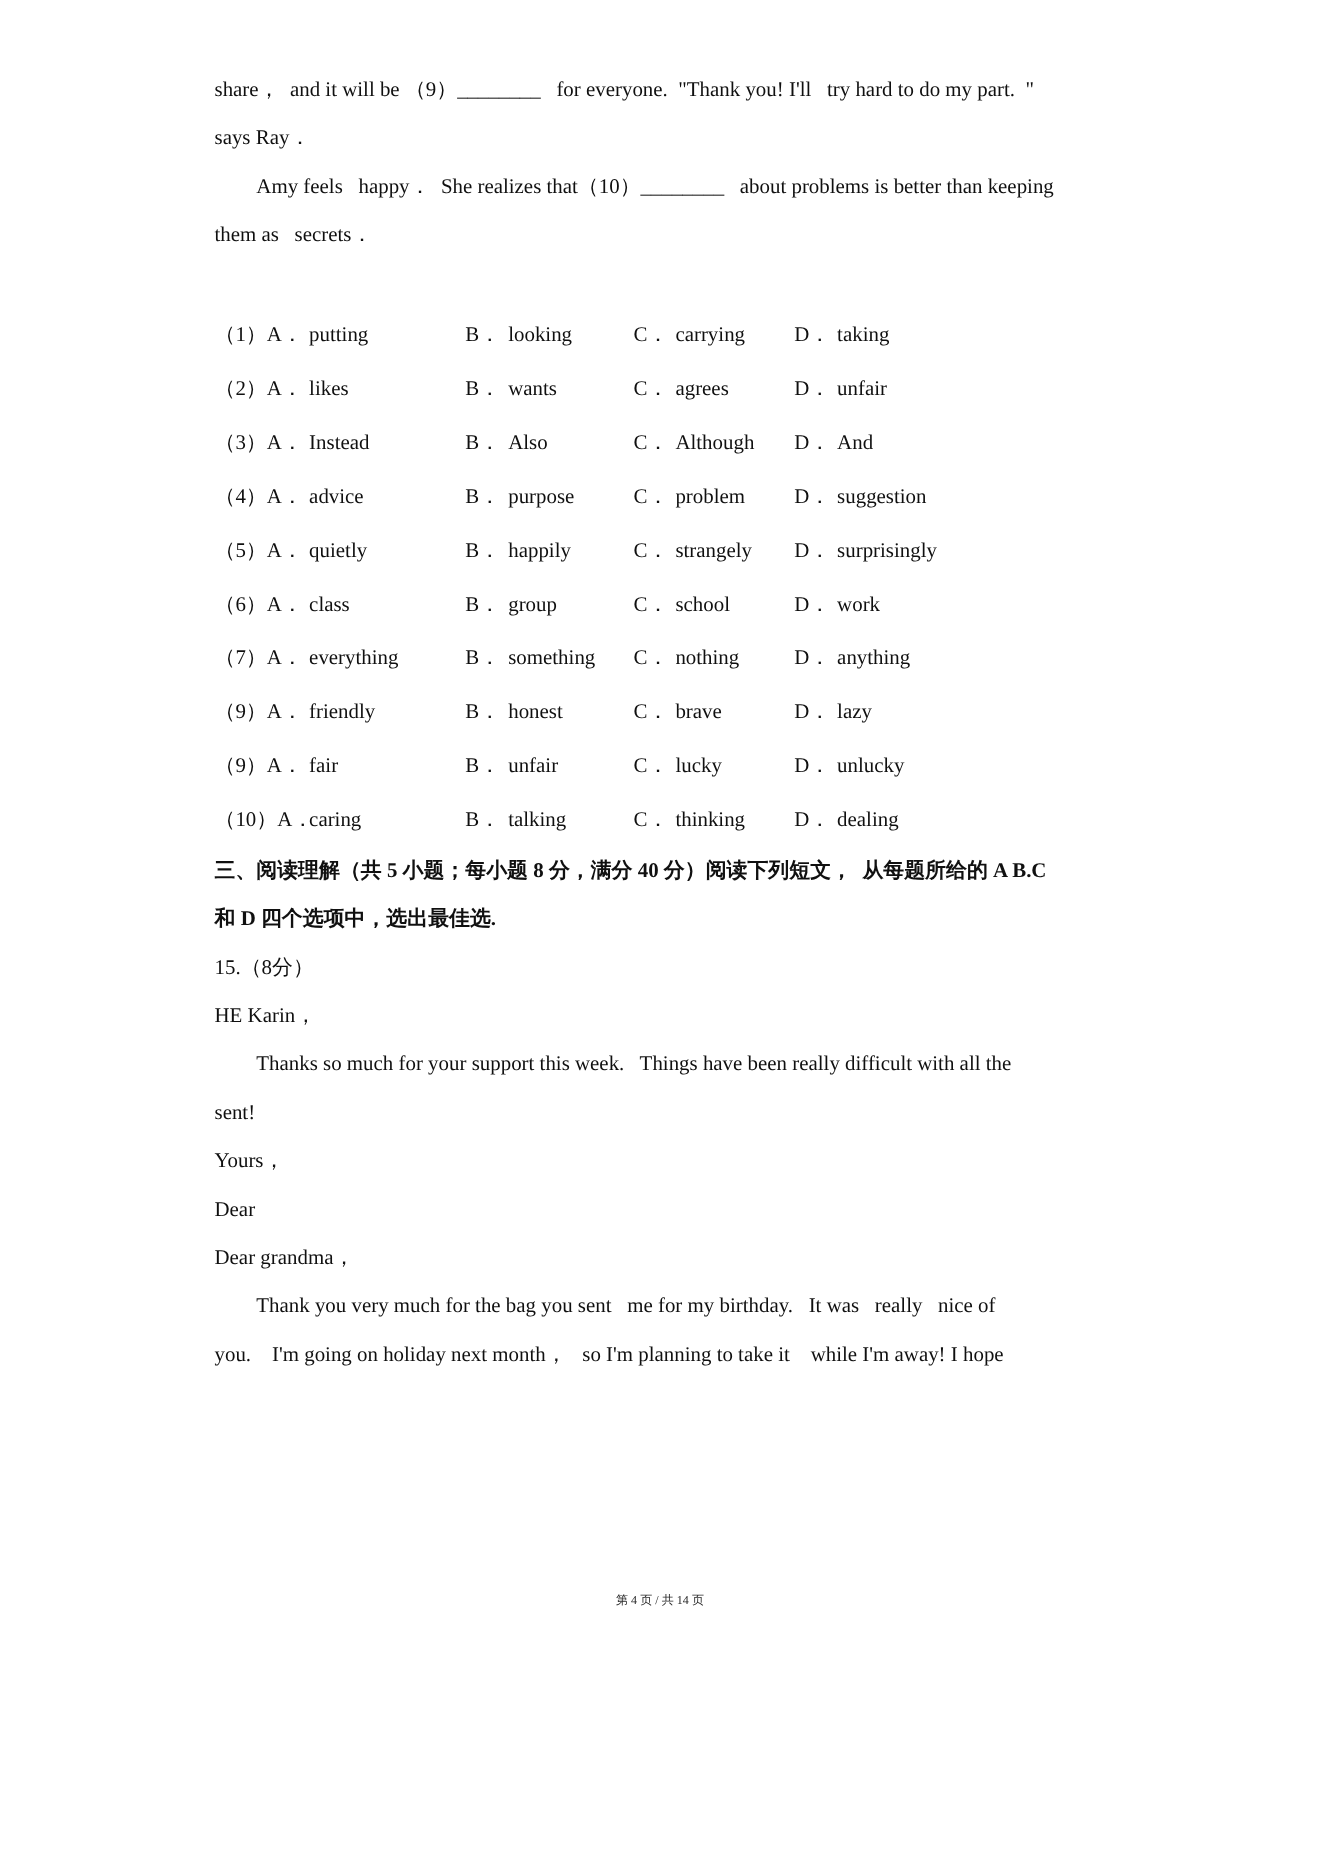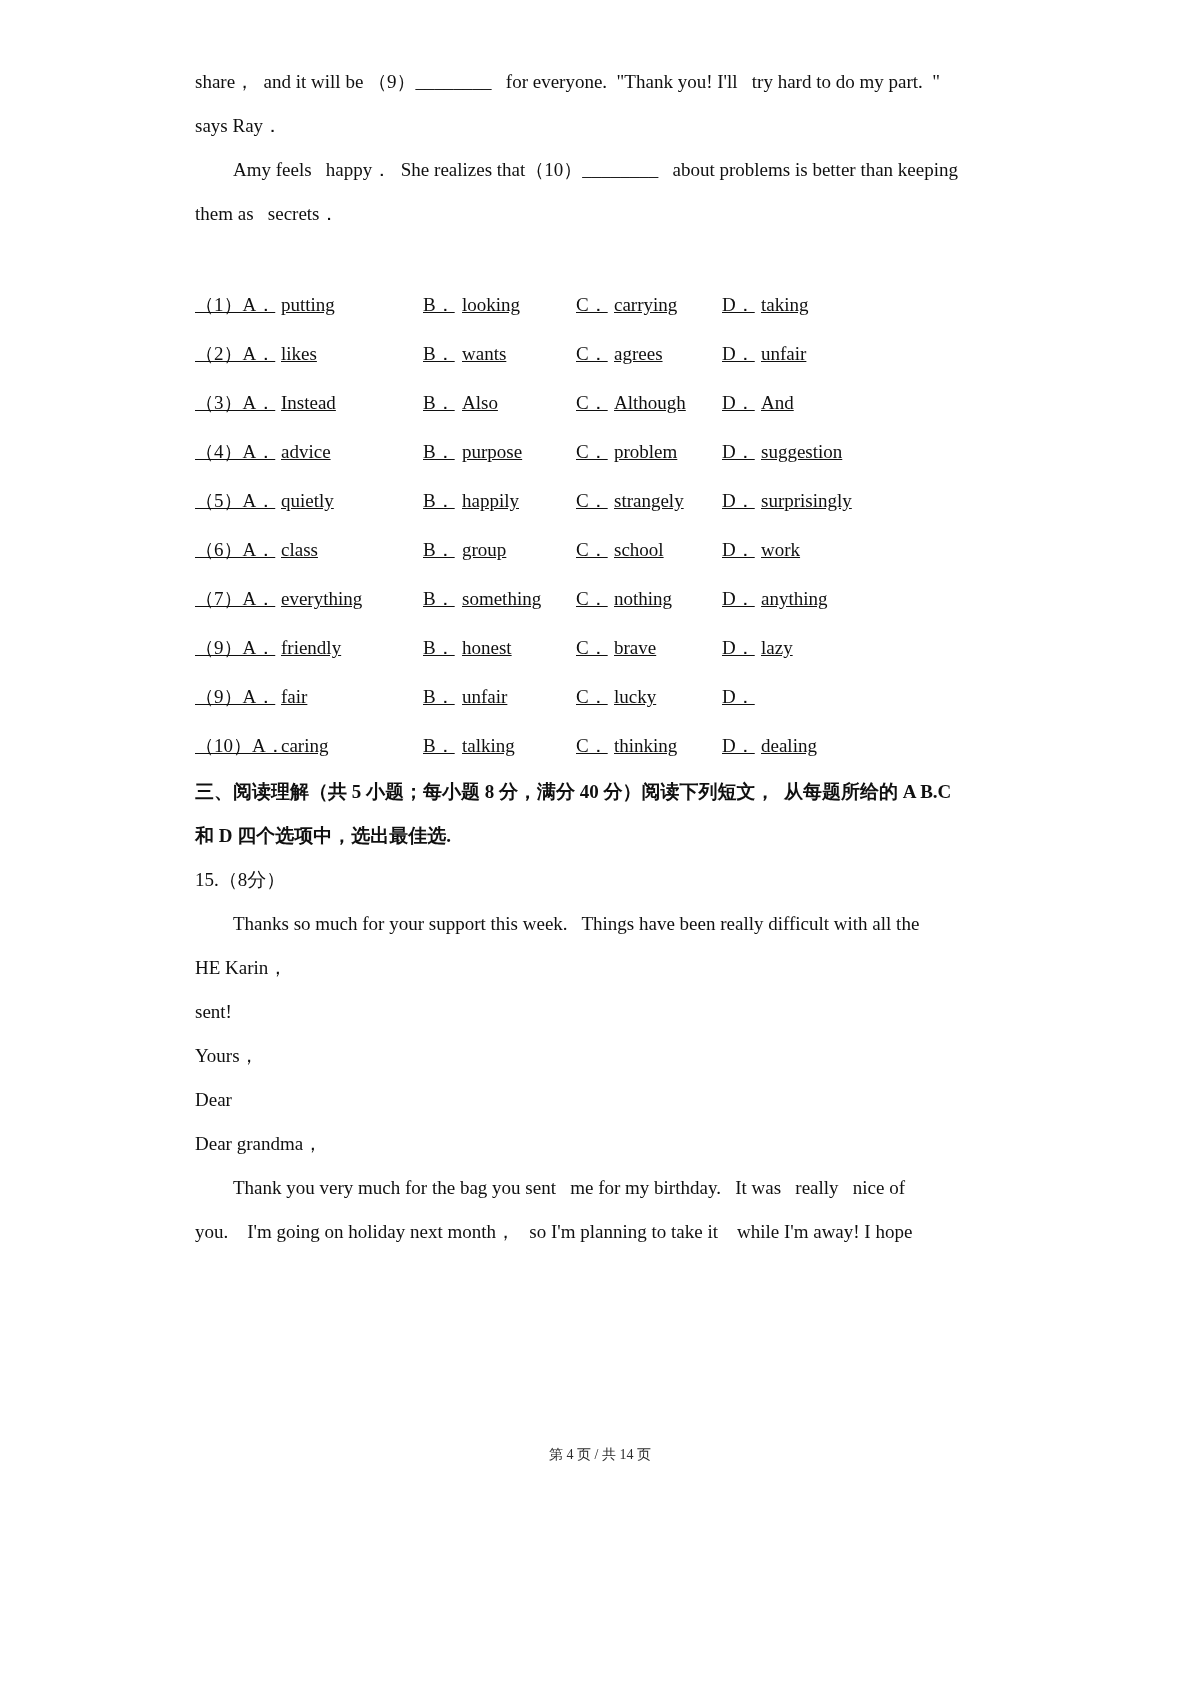--- a/index.html
+++ b/index.html
@@ -24,30 +24,29 @@
     line-height: 44px;
     white-space: pre;
   }
   .indent { padding-left: 38px; }
   .options { margin-top: 44px; }
   .opt-row {
     display: grid;
     grid-template-columns: 86px 142px 39px 114px 38px 108px 39px auto;
     line-height: 49px;
     white-space: pre;
-    text-decoration: underline;
   }
   .sec-header .line { font-weight: 700; }
   .footer {
     position: absolute;
     top: 1444px;
     left: 0;
     width: 100%;
     text-align: center;
-    font-size: 14px;
+    font-size: 11px;
     color: #2a2a2a;
     line-height: 22px;
   }
 </style>
 </head>
 <body>
 
 <div class="content">
 
   <div>
@@ -148,20 +147,21 @@
     </div>
 
     <div class="opt-row">
       <span>（9）A．</span>
       <span>fair</span>
       <span>B．</span>
       <span>unfair</span>
       <span>C．</span>
       <span>lucky</span>
       <span>D．</span>
+      <span>unlucky</span>
     </div>
 
     <div class="opt-row">
       <span>（10）A．</span>
       <span>caring</span>
       <span>B．</span>
       <span>talking</span>
       <span>C．</span>
       <span>thinking</span>
       <span>D．</span>
@@ -171,22 +171,22 @@
   </div>
 
   <div class="sec-header">
     <div class="line">三、阅读理解（共 5 小题；每小题 8 分，满分 40 分）阅读下列短文，  从每题所给的 A B.C</div>
     <div class="line">和 D 四个选项中，选出最佳选.</div>
   </div>
 
   <div class="line">15.（8分）</div>
 
   <div>
+    <div class="line">HE Karin，</div>
     <div class="line indent">Thanks so much for your support this week.   Things have been really difficult with all the</div>
-    <div class="line">HE Karin，</div>
     <div class="line">sent!</div>
     <div class="line">Yours，</div>
     <div class="line">Dear</div>
   </div>
 
   <div>
     <div class="line">Dear grandma，</div>
     <div class="line indent">Thank you very much for the bag you sent   me for my birthday.   It was   really   nice of</div>
     <div class="line">you.    I'm going on holiday next month，   so I'm planning to take it    while I'm away! I hope</div>
   </div>

